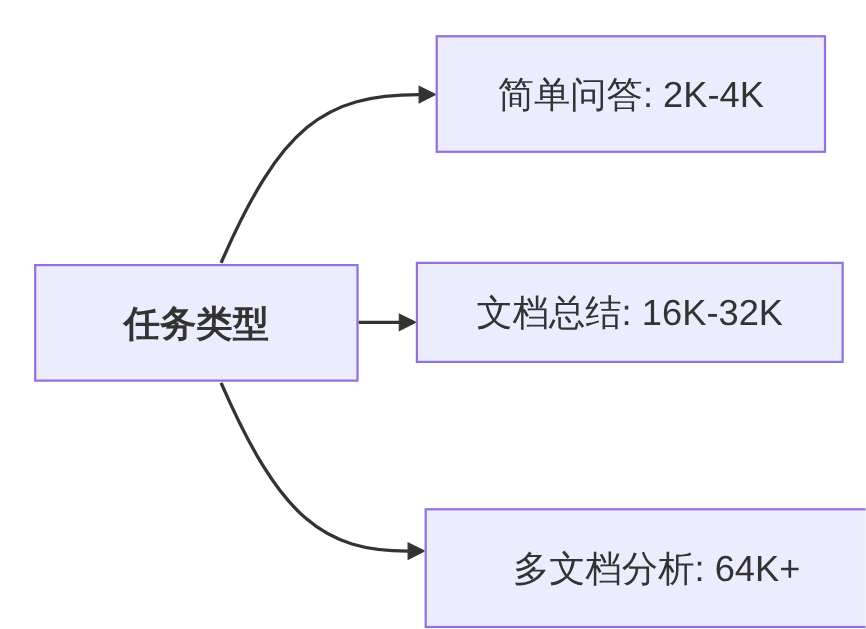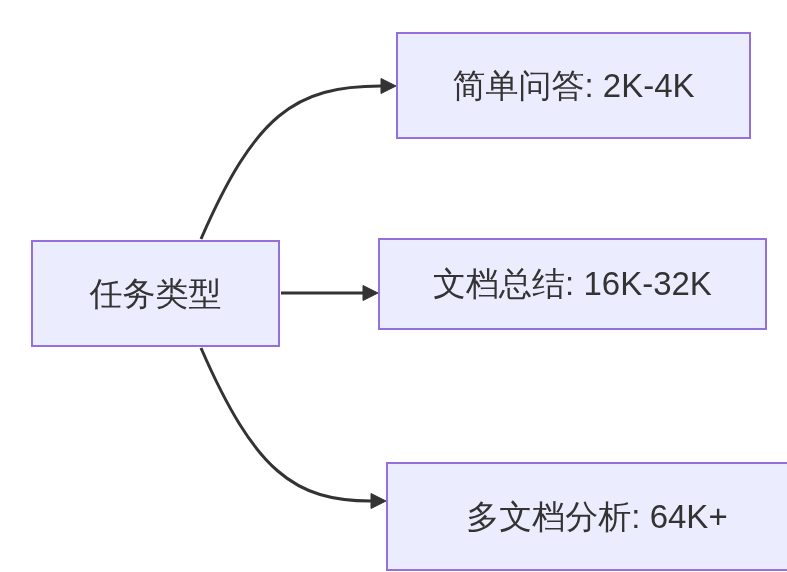--- a/index.html
+++ b/index.html
@@ -41,21 +41,21 @@
     background: var(--node-fill);
     border: 2px solid var(--node-border);
     display: flex;
     align-items: center;
     justify-content: center;
     text-align: left;
     color: var(--text);
     font-size: 33px;
     line-height: 1.2;
   }
-  .node-root   { left: 31px;  top: 240px; width: 249px; height: 107px; }
+  .node-root   { left: 31px;  top: 240px; width: 295px; height: 107px; font-weight: bold; }
   .node-b0     { left: 396px; top: 32px;  width: 355px; height: 107px; }
   .node-b1     { left: 378px; top: 238px; width: 389px; height: 92px; }
   .node-b2     { left: 386px; top: 462px; width: 422px; height: 109px; }
 </style>
 </head>
 <body>
 
 <div class="canvas">
 
   <svg class="edge-layer" viewBox="0 0 787 572" xmlns="http://www.w3.org/2000/svg" aria-hidden="true">

